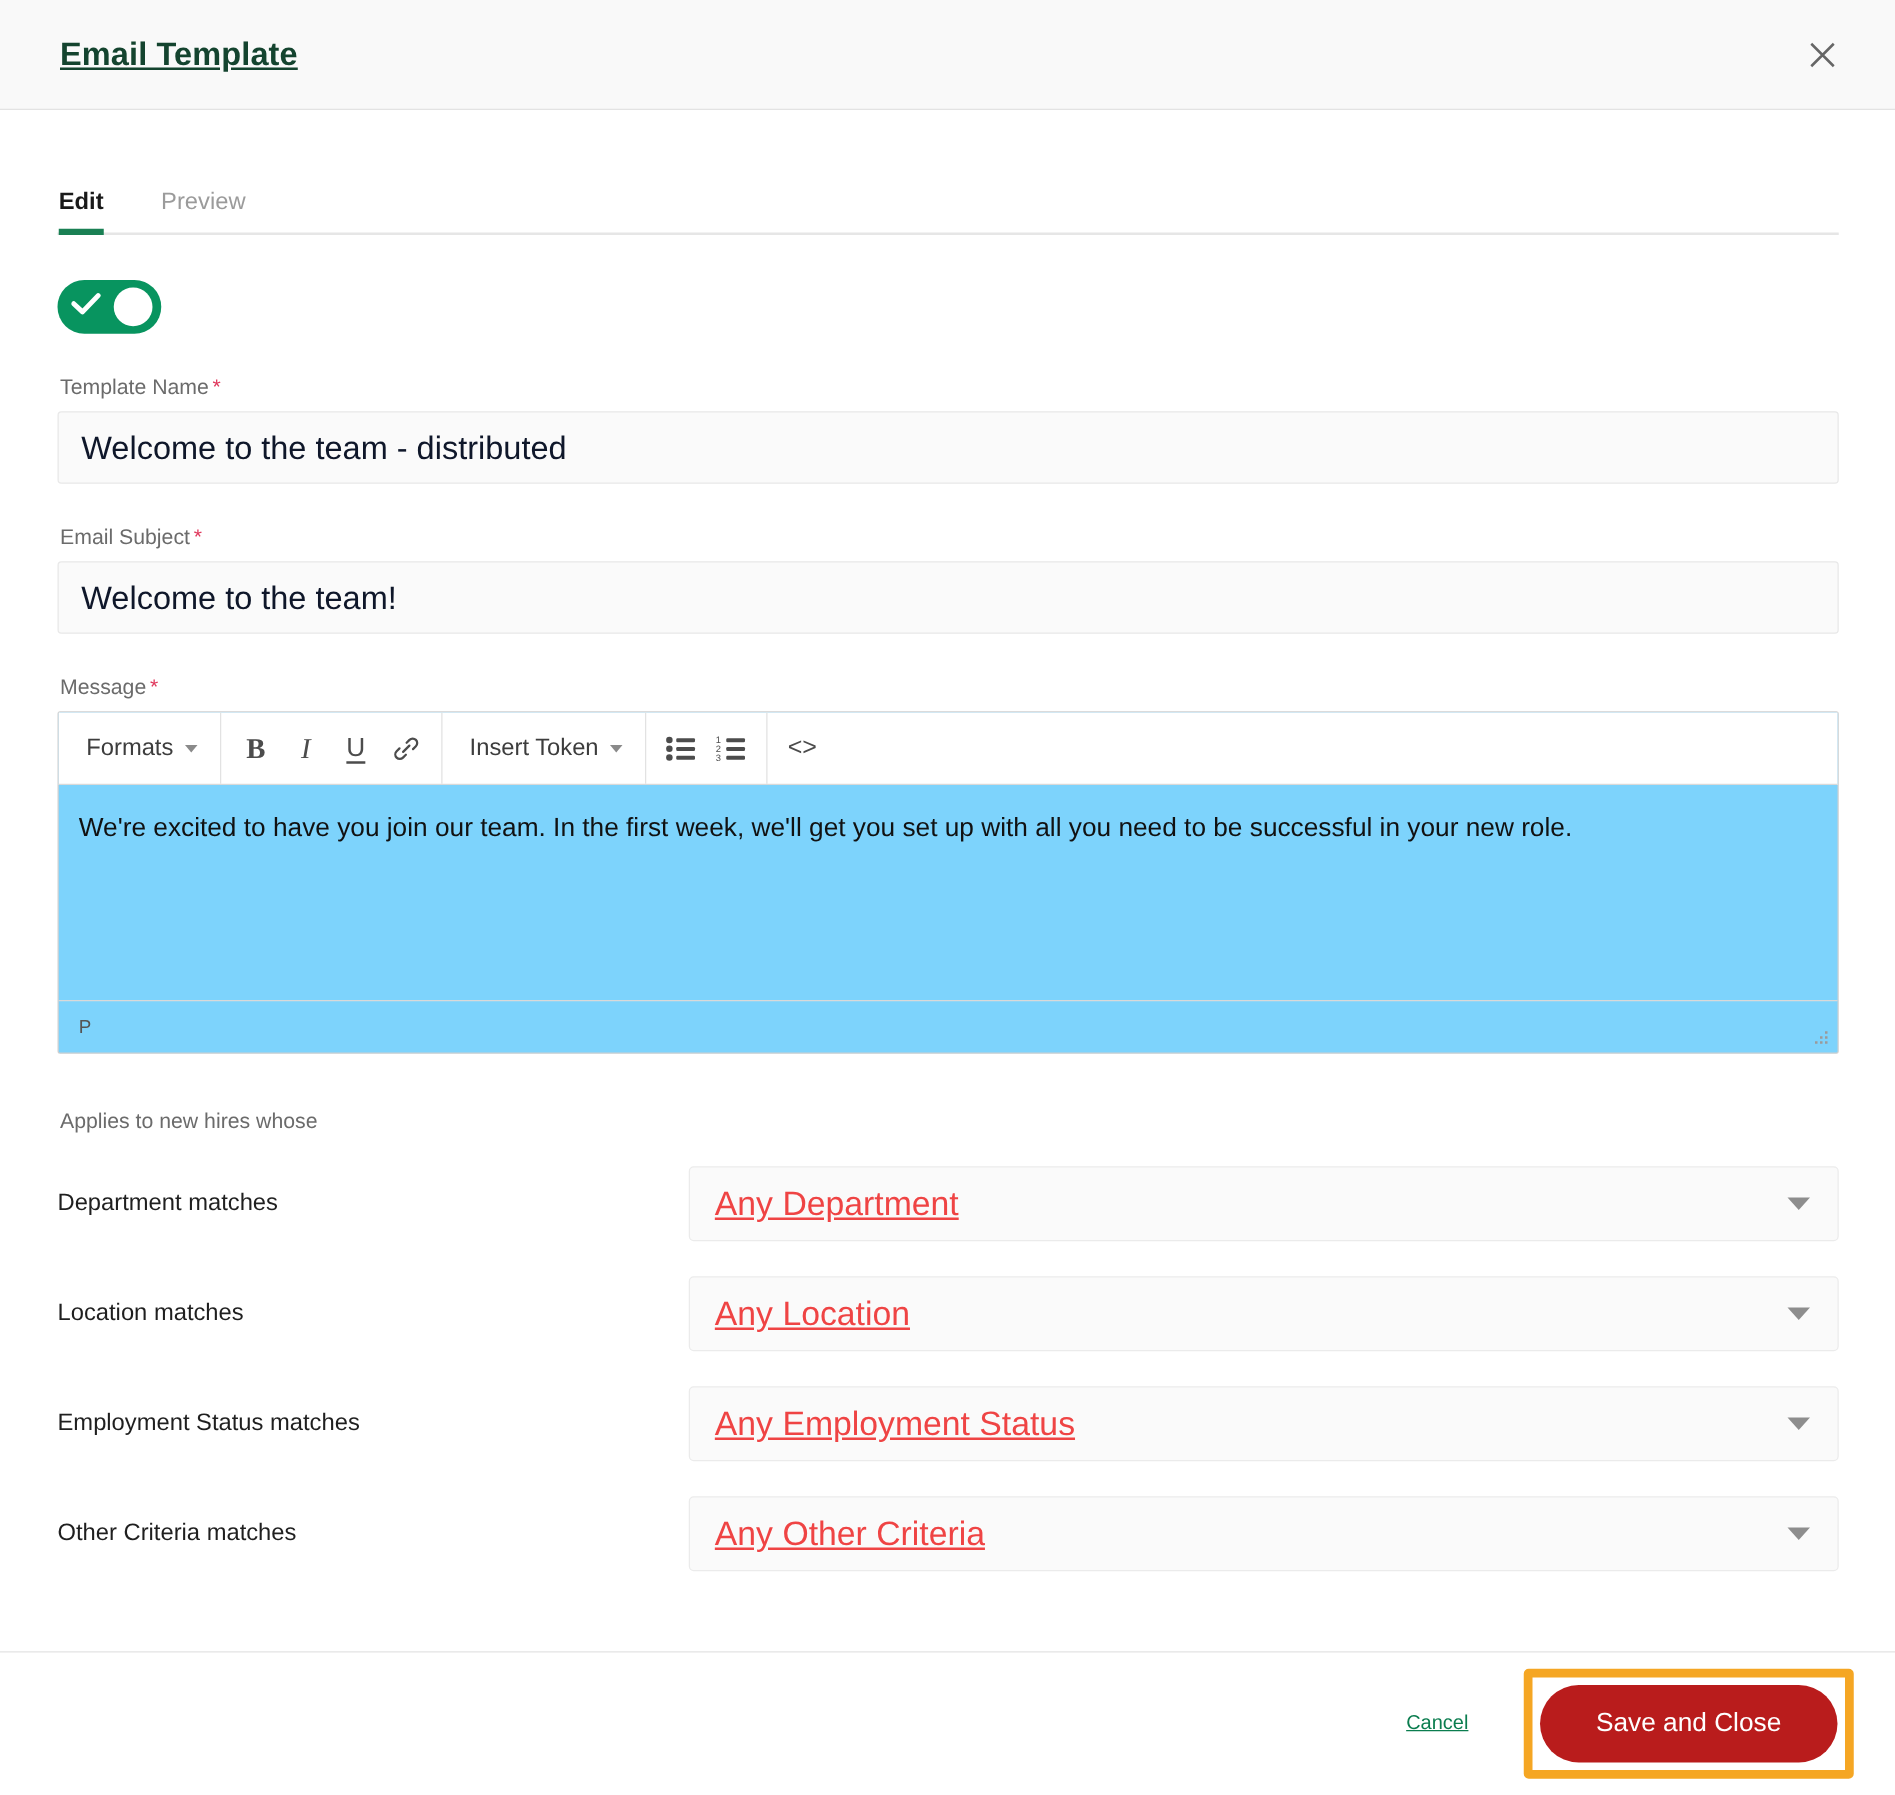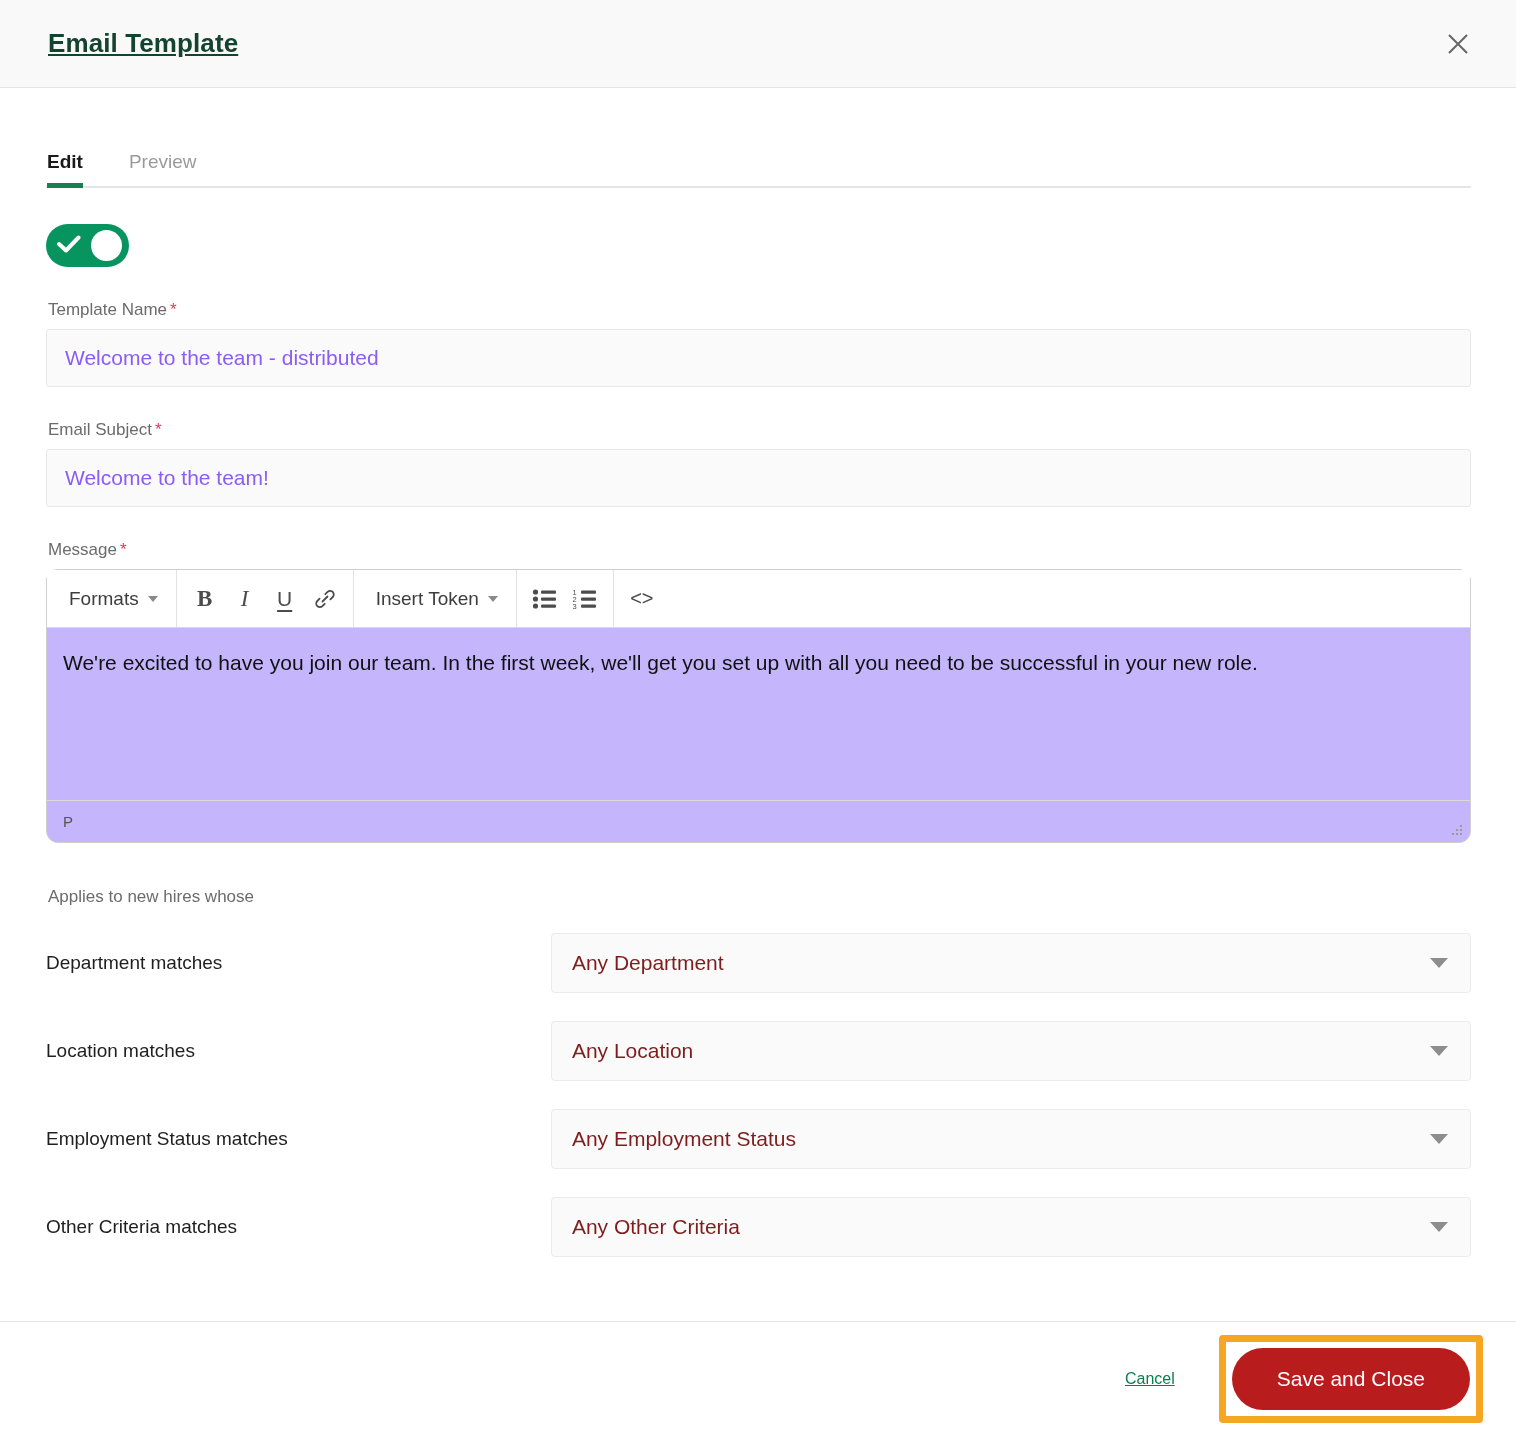--- a/index.html
+++ b/index.html
@@ -95,32 +95,32 @@
     font-size: 17px; color: #6b6b6b;
     margin: 33px 0 9px 2px;
   }
   .field-label .req { color: #e0395d; margin-left: 3px; }
 
   .text-input {
     width: 1425px; height: 58px;
     background: #fafafa;
     border: 1px solid #e8e8e8;
     border-radius: 3px;
-    font-size: 21px; color: #8b5cf6;
+    font-size: 26px; color: #0f172a;
     padding: 0 18px;
     font-family: "Liberation Sans", sans-serif;
     display: flex; align-items: center;
   }
 
   
   .editor {
     width: 1425px;
     border: 1px solid #cfcfcf;
-    border-radius: 12px;
-    background: #c4b5fd;
+    border-radius: 2px;
+    background: #7dd3fc;
   }
   .editor-toolbar {
     height: 58px;
     border-bottom: 1px solid #d9d9d9;
     display: flex; align-items: center;
     background: #ffffff;
   }
   .tb-group {
     display: flex; align-items: center; height: 100%;
     border-right: 1px solid #e2e2e2;
@@ -189,21 +189,21 @@
   .select-box {
     width: 933px; height: 60px;
     background: #fafafa;
     border: 1px solid #ebebeb;
     border-radius: 4px;
     display: flex; align-items: center;
     justify-content: space-between;
     padding: 0 22px 0 20px;
     cursor: pointer;
   }
-  .select-box .ph { font-size: 21px; color: #7f1d1d; }
+  .select-box .ph { font-size: 27px; color: #ef4444; text-decoration: underline; }
   .caret-lg {
     width: 0; height: 0;
     border-left: 9px solid transparent;
     border-right: 9px solid transparent;
     border-top: 10px solid #8d8d8d;
   }
 
   
   .modal-footer {
     border-top: 1px solid #e3e3e3;

